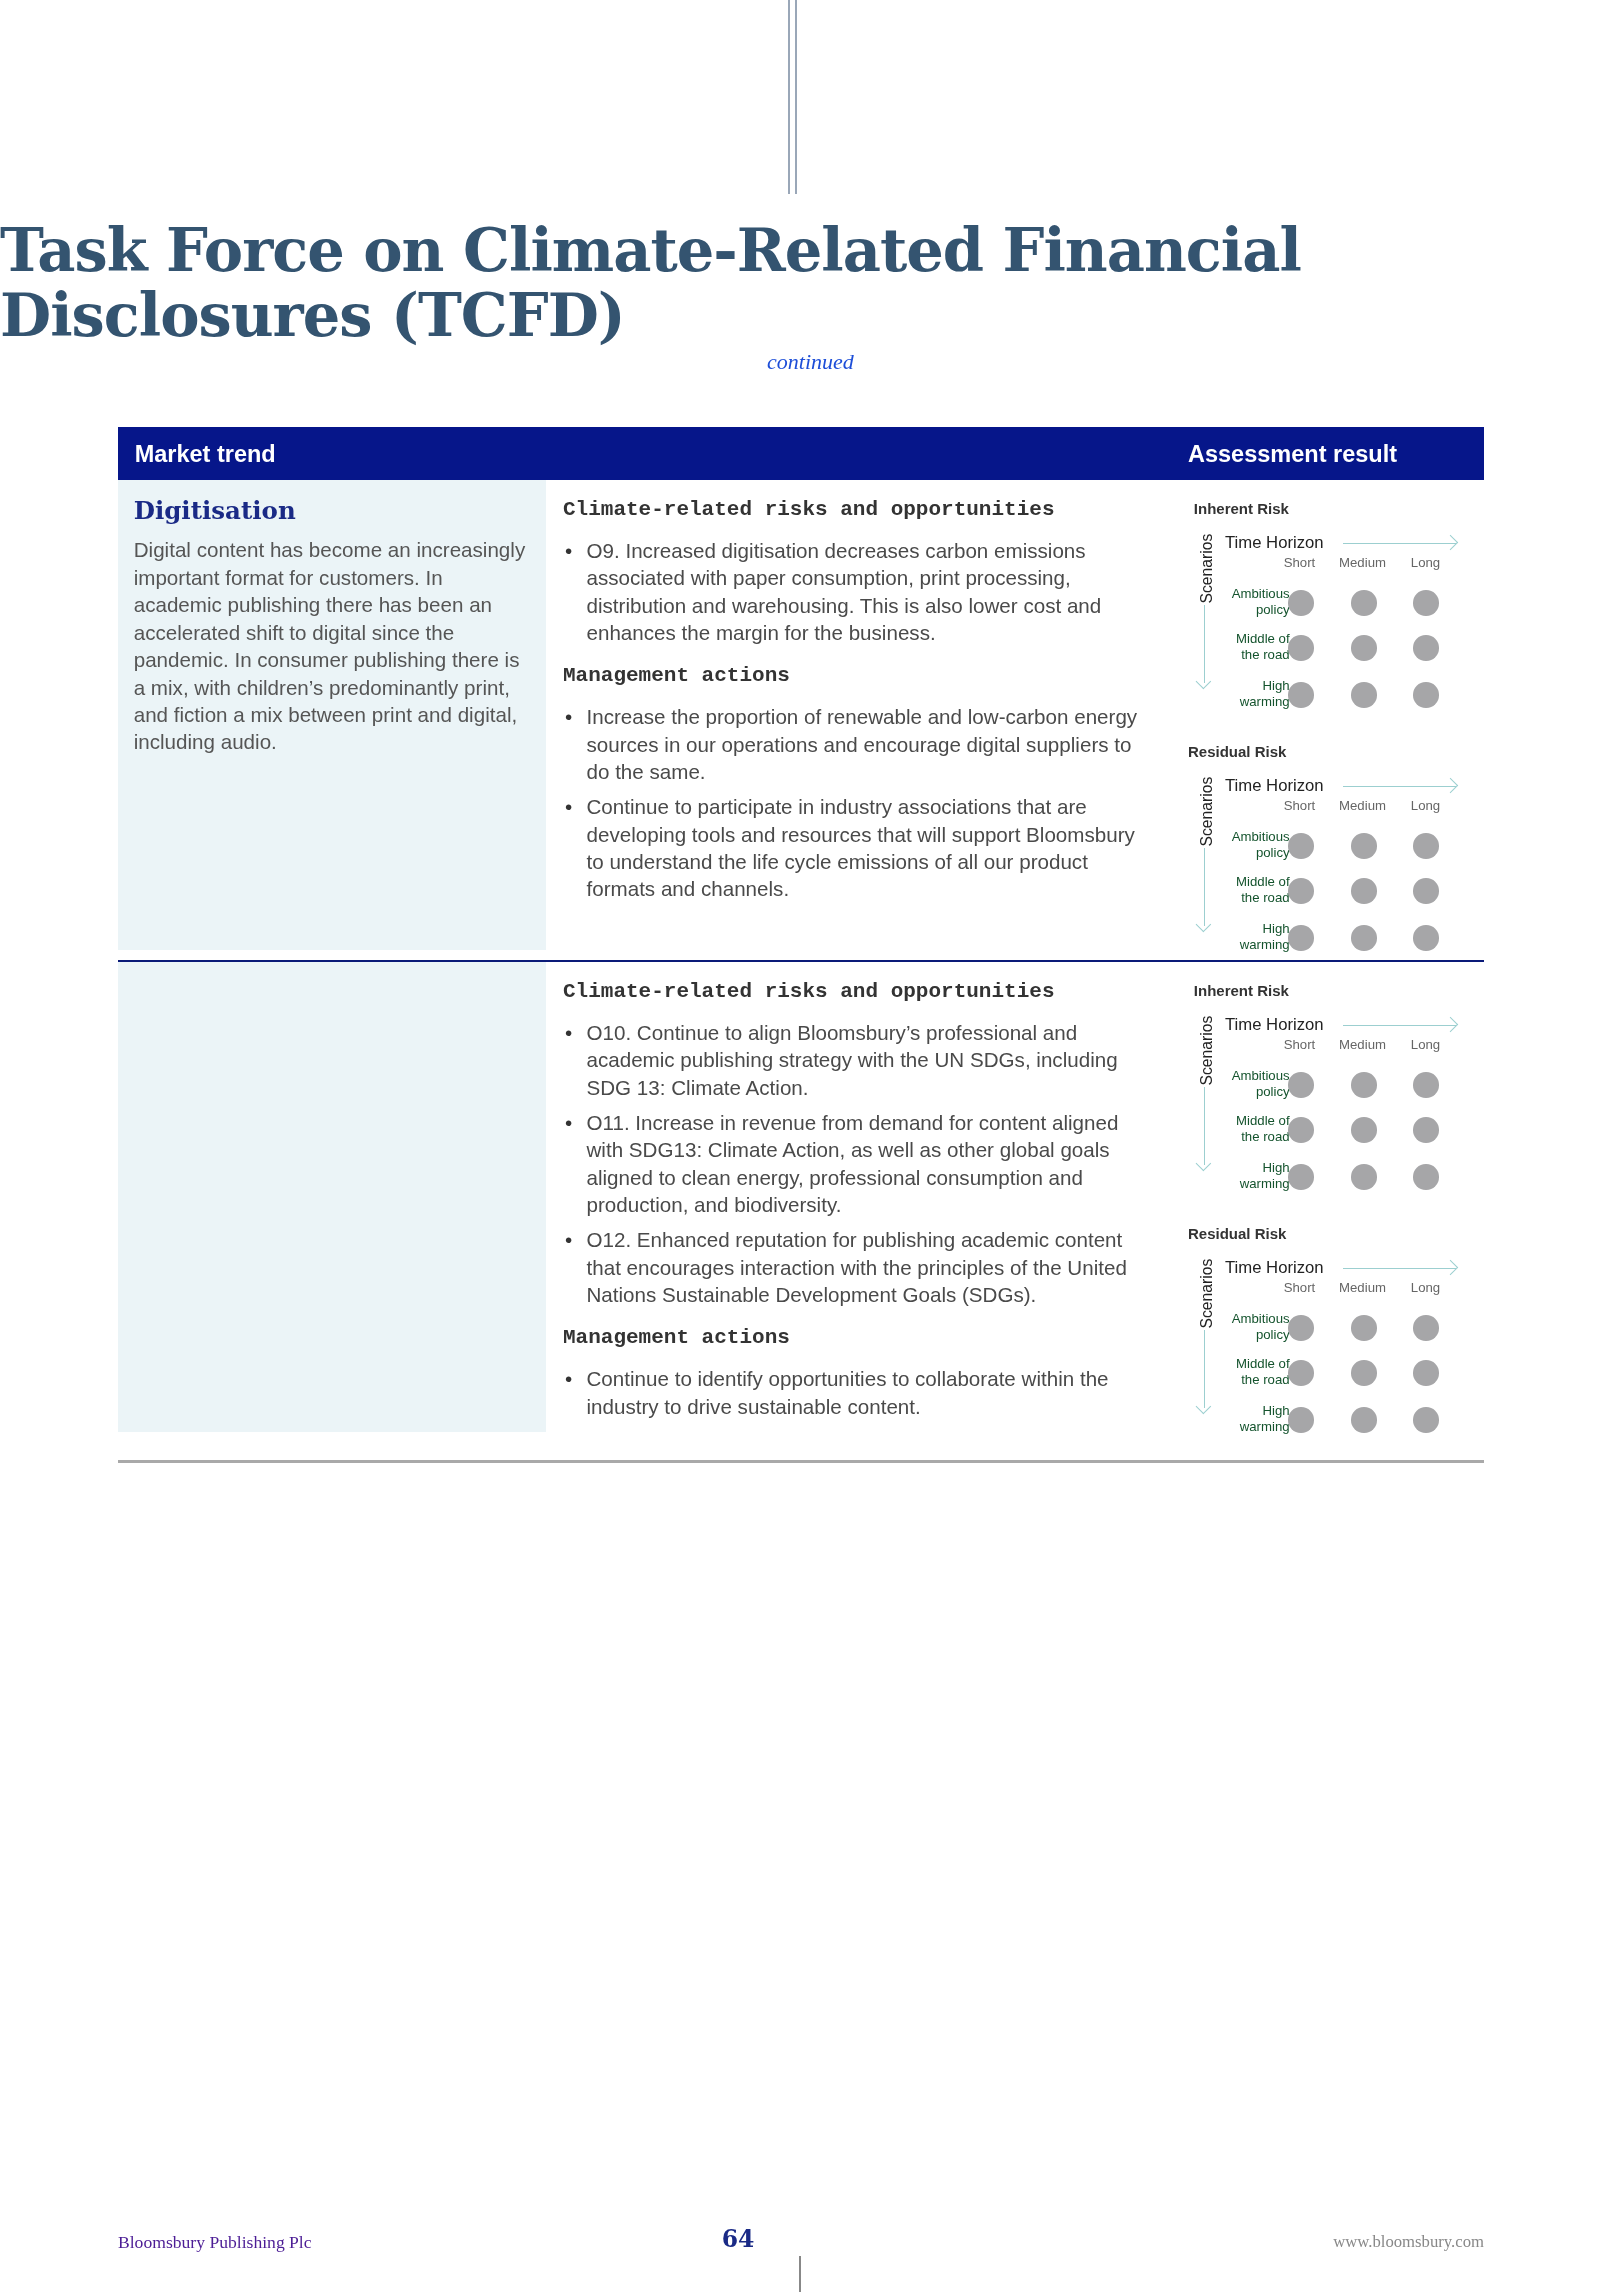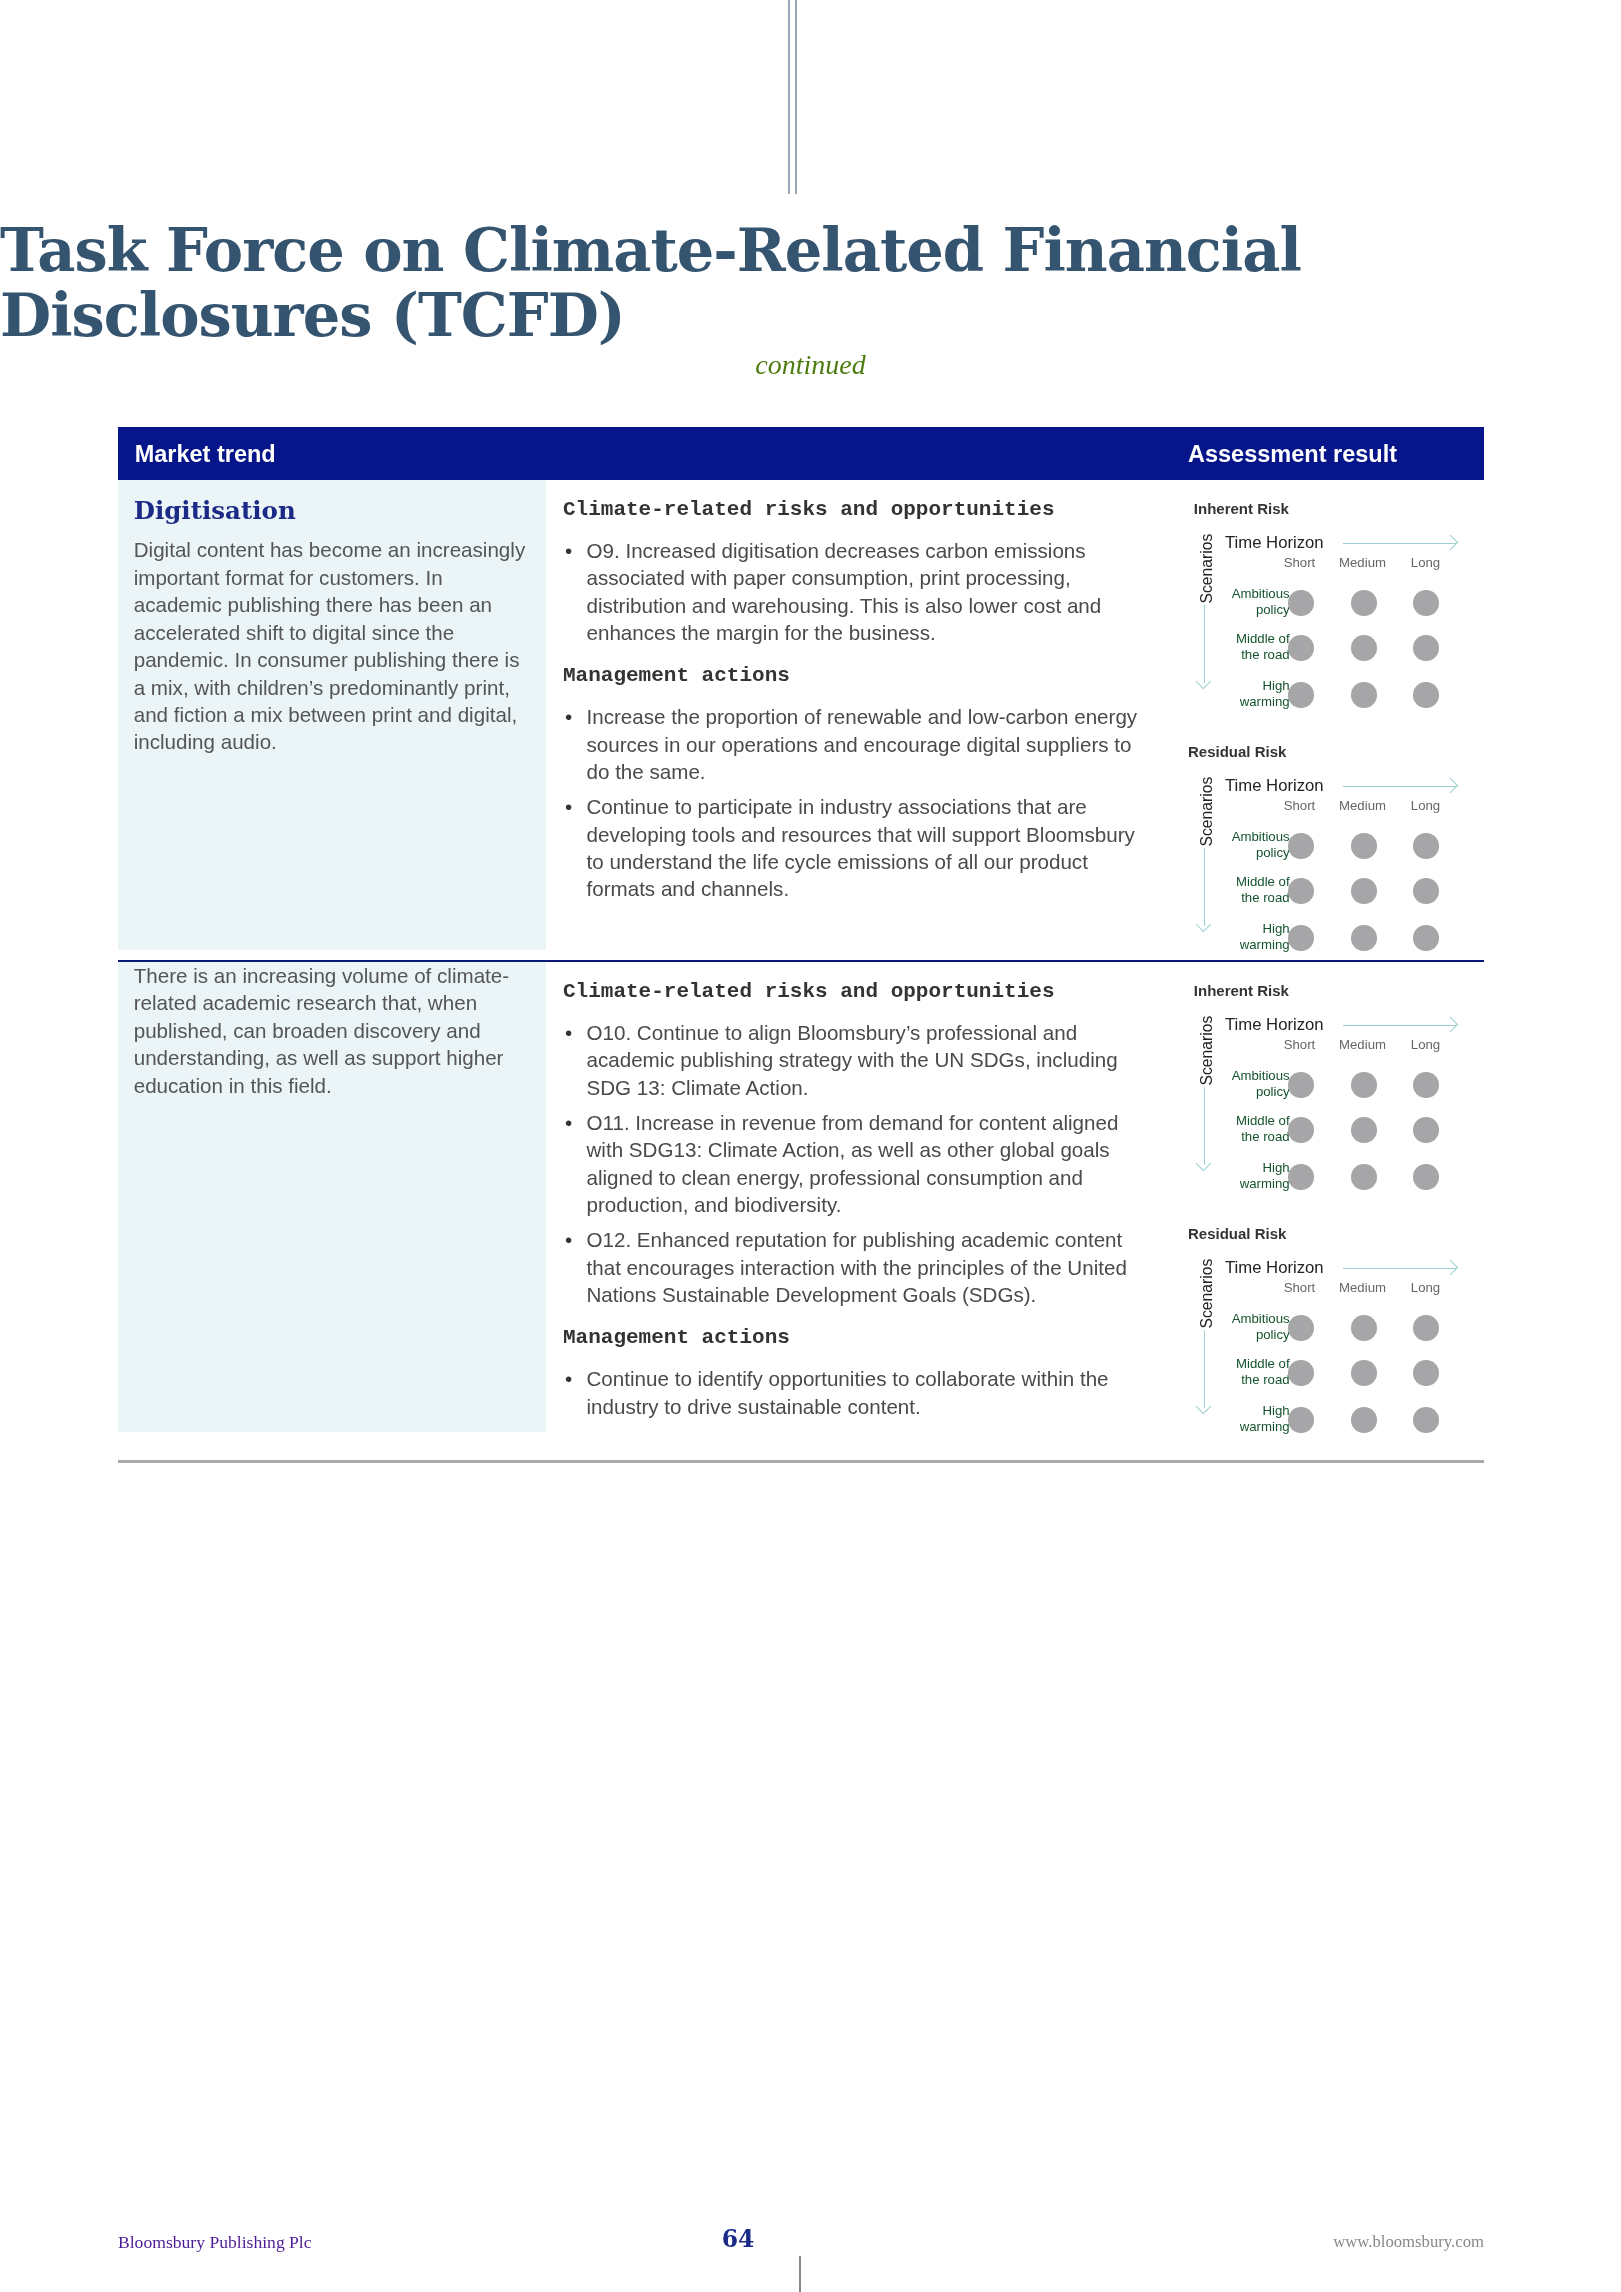--- a/index.html
+++ b/index.html
@@ -5,22 +5,22 @@
   html, body { margin: 0; padding: 0; background: #ffffff; }
   body { width: 1621px; height: 2293px; position: relative; overflow: hidden;
          font-family: "DejaVu Sans", sans-serif; color: #333; }
   .top-rule { position: absolute; top: 0; width: 2px; height: 194px; background: #9aa7b8; }
   .top-rule.l { left: 788px; }
   .top-rule.r { left: 795px; }
   .title { position: absolute; left: 0; width: 1621px; top: 218px; text-align: left;
            font-family: "DejaVu Serif", serif; font-weight: bold; color: #345470;
            font-size: 59px; line-height: 65px; letter-spacing: -1px; }
   .subtitle { position: absolute; left: 0; width: 1621px; top: 349px; text-align: center;
-              font-family: "Liberation Serif", serif; font-style: italic; color: #4d7c0f;
-              font-size: 28px; }
+              font-family: "Liberation Serif", serif; font-style: italic; color: #1d4ed8;
+              font-size: 22px; }
   .table { position: absolute; left: 118px; top: 427px; width: 1366px; }
   .thead { height: 53px; background: #06168a; color: #fff; position: relative;
            font-family: "Liberation Sans", sans-serif; font-size: 23.5px; font-weight: bold; }
   .thead .c1 { position: absolute; left: 16.7px; top: 13.7px; }
   .thead .c3 { position: absolute; left: 1070px; top: 13.7px; }
   .row { position: relative; }
   .row1 { height: 480px; }
   .row2 { height: 494px; border-top: 2.9px solid #0a1a78; }
   .col1 { position: absolute; left: 0; top: 0; width: 428px; background: #ebf4f7; }
   .row1 .col1 { height: 470px; }
@@ -160,21 +160,20 @@
           </div>
           <div class="dot" style="left: 102px; top: 155px; background: rgb(166, 166, 168);"></div>
           <div class="dot" style="left: 165px; top: 155px; background: rgb(166, 166, 168);"></div>
           <div class="dot" style="left: 227px; top: 155px; background: rgb(166, 166, 168);"></div>
         </div>
     </div>
   </div>
 
   <div class="row row2">
     <div class="col1">
-      <div class="trend-body">There is an increasing volume of climate-related academic research that, when published, can broaden discovery and understanding, as well as support higher education in this field.</div>
     </div>
     <div class="col2">
       <div class="sec-h">Climate-related risks and opportunities</div>
       <ul class="bul">
         <li>O10. Continue to align Bloomsbury’s professional and academic publishing strategy with the UN SDGs, including SDG 13: Climate Action.</li>
         <li>O11. Increase in revenue from demand for content aligned with SDG13: Climate Action, as well as other global goals aligned to clean energy, professional consumption and production, and biodiversity.</li>
         <li>O12. Enhanced reputation for publishing academic content that encourages interaction with the principles of the United Nations Sustainable Development Goals (SDGs).</li>
       </ul>
       <div class="sec-h">Management actions</div>
       <ul class="bul">

